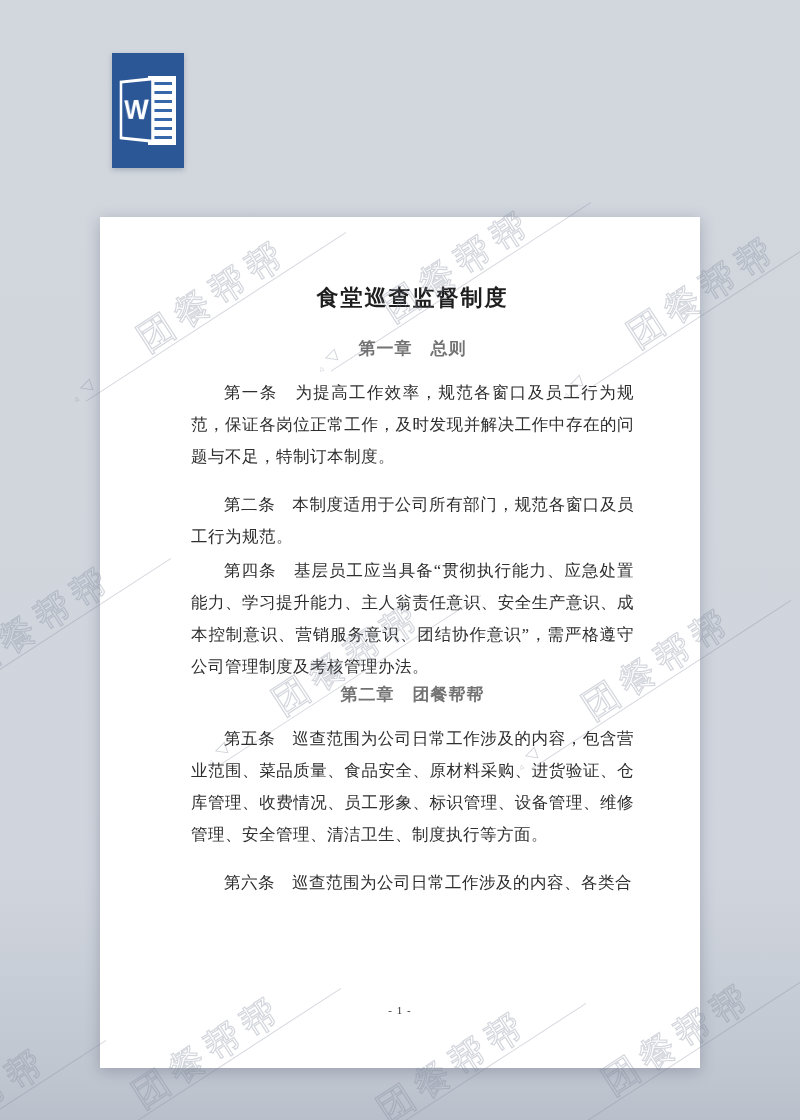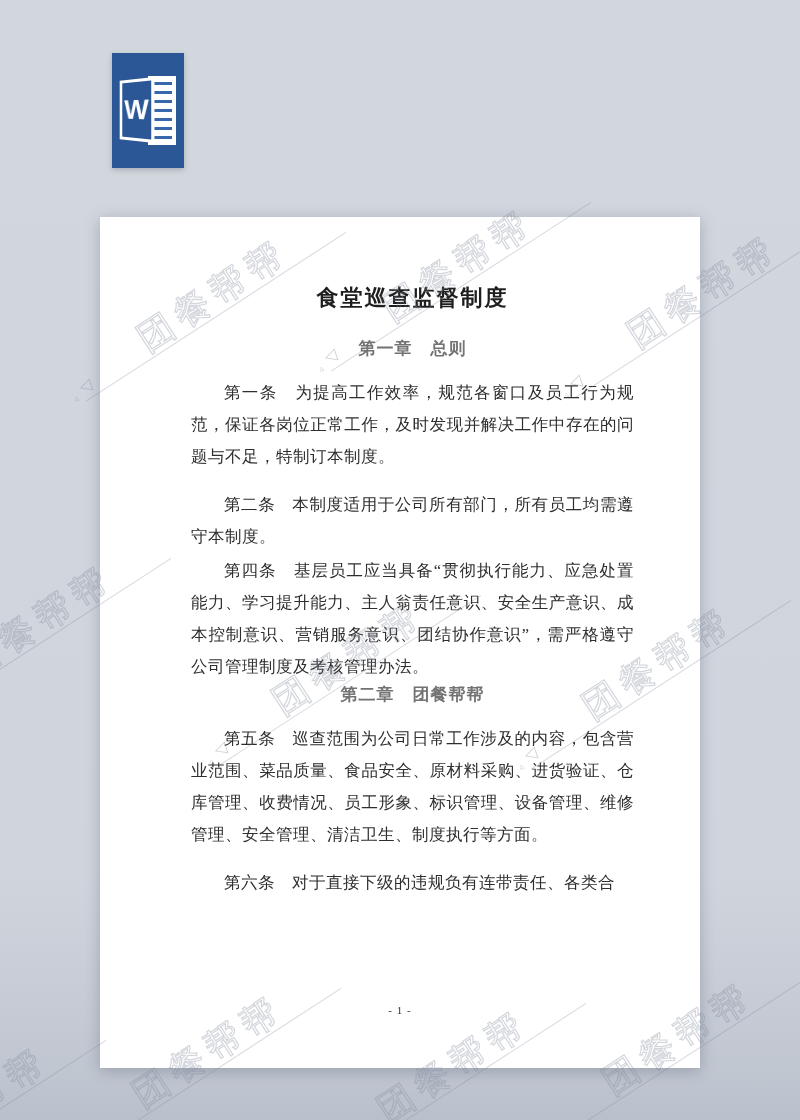--- a/index.html
+++ b/index.html
@@ -107,27 +107,27 @@
       </div>
     </div>
   </header>
 
   <div class="doc-page">
     <h2 class="doc-title">食堂巡查监督制度</h2>
     <div id="doc-body">
         <section class="doc-section">
           <h3 class="section-heading">第一章　总则</h3>
           <p class="doc-para">第一条　为提高工作效率，规范各窗口及员工行为规范，保证各岗位正常工作，及时发现并解决工作中存在的问题与不足，特制订本制度。</p>
-          <p class="doc-para">第二条　本制度适用于公司所有部门，所有员工均需遵守本制度。</p>
+          <p class="doc-para">第二条　本制度适用于公司所有部门，规范各窗口及员工行为规范。</p>
           <p class="doc-para">第四条　基层员工应当具备“贯彻执行能力、应急处置能力、学习提升能力、主人翁责任意识、安全生产意识、成本控制意识、营销服务意识、团结协作意识”，需严格遵守公司管理制度及考核管理办法。</p>
         </section>
         <section class="doc-section">
           <h3 class="section-heading">第二章　团餐帮帮</h3>
           <p class="doc-para">第五条　巡查范围为公司日常工作涉及的内容，包含营业范围、菜品质量、食品安全、原材料采购、进货验证、仓库管理、收费情况、员工形象、标识管理、设备管理、维修管理、安全管理、清洁卫生、制度执行等方面。</p>
-          <p class="doc-para">第六条　对于直接下级的违规负有连带责任、各类合</p>
+          <p class="doc-para">第六条　巡查范围为公司日常工作涉及的内容、各类合</p>
         </section>
       </div>
     <div class="page-num">- 1 -</div>
   </div>
 
   <div id="watermarks">
       <div class="wm" style="left: 45px; top: 254px;">
         <span class="wm-arrow">◁</span>
         <span class="wm-line"></span>
         <span class="wm-text">团餐帮帮</span>

